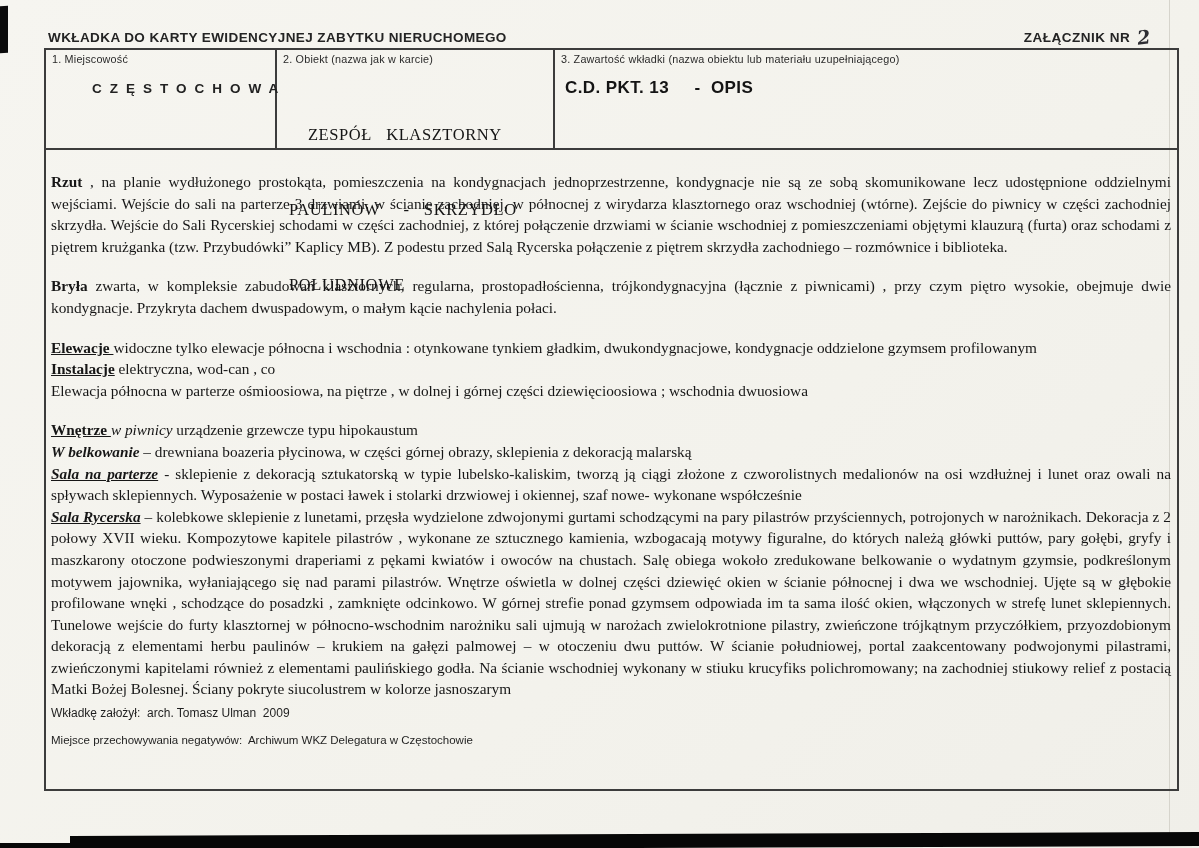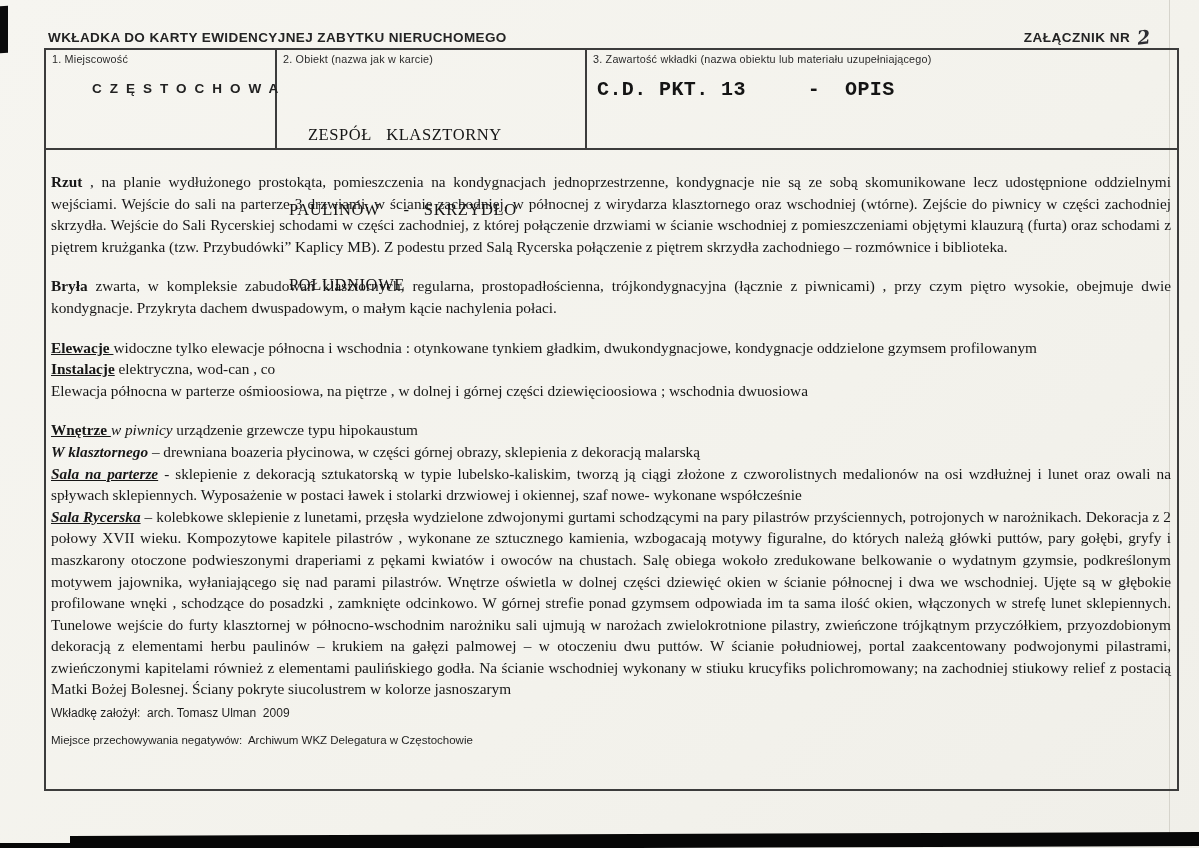--- a/index.html
+++ b/index.html
@@ -43,37 +43,37 @@
     font-family:"DejaVu Serif",serif;font-style:italic;font-weight:bold;
     font-size:19px;line-height:14px;display:inline-block;margin-left:7px;
     transform:rotate(-7deg);color:#2e2e33;
   }
   .head-table{
     display:flex;border:2px solid #3c3c3c;border-bottom:none;height:98px;
     background:transparent;
   }
   .cell{box-sizing:border-box;padding:3px 6px;}
   .c1{width:231px;border-right:2px solid #3c3c3c;}
-  .c2{width:310px;border-right:2px solid #3c3c3c;}
+  .c2{width:278px;border-right:2px solid #3c3c3c;}
   .c3{flex:1;}
   .cell-label{font-size:10.8px;color:#2a2a2a;letter-spacing:.2px;}
   .city-value{
     margin-top:16px;margin-left:40px;
     font-size:13.5px;font-weight:bold;letter-spacing:8px;color:#222;
   }
   .obiekt-value{
     margin-top:7px;padding-left:6px;
     font-family:"Liberation Serif",serif;font-weight:normal;
     font-size:16.5px;line-height:25px;letter-spacing:.6px;
     white-space:pre;color:#141414;
   }
   .zawartosc-value{
     margin-top:13px;padding-left:4px;
-    font-family:Liberation Mono, monospace;font-weight:bold;
-    font-size:20px;letter-spacing:.4px;white-space:pre;color:#141414;
+    font-family:Liberation Sans, sans-serif;font-weight:bold;
+    font-size:17px;letter-spacing:.4px;white-space:pre;color:#141414;
   }
   .body-box{
     border:2px solid #3c3c3c;box-sizing:border-box;
     min-height:643px;
     padding:21px 6px 10px 5px;
   }
   .body-text{
     font-family:"Liberation Serif",serif;
     font-size:15.3px;line-height:21.6px;color:#161616;
     text-align:justify;
@@ -125,21 +125,21 @@
     </div>
 
     <div class="body-box">
       <div class="body-text">
           <p class="para"><span class="seg b">Rzut </span><span class="seg">, na planie wydłużonego prostokąta, pomieszczenia na kondygnacjach jednoprzestrzenne, kondygnacje nie są ze sobą skomunikowane lecz udostępnione oddzielnymi wejściami. Wejście do sali na parterze 3 drzwiami, w ścianie zachodniej, w północnej z wirydarza klasztornego oraz wschodniej (wtórne). Zejście do piwnicy w części zachodniej skrzydła. Wejście do Sali Rycerskiej schodami w części zachodniej, z której połączenie drzwiami w ścianie wschodniej z pomieszczeniami objętymi klauzurą (furta) oraz schodami z piętrem krużganka (tzw. Przybudówki” Kaplicy MB). Z podestu przed Salą Rycerska połączenie z piętrem skrzydła zachodniego – rozmównice i biblioteka.</span></p>
           <p class="para gap"><span class="seg b">Bryła</span><span class="seg"> zwarta, w kompleksie zabudowań klasztornych, regularna, prostopadłościenna, trójkondygnacyjna (łącznie z piwnicami) , przy czym piętro wysokie, obejmuje dwie kondygnacje. Przykryta dachem dwuspadowym, o małym kącie nachylenia połaci.</span></p>
           <p class="para gap"><span class="seg b u">Elewacje </span><span class="seg"> widoczne tylko elewacje północna i wschodnia : otynkowane tynkiem gładkim, dwukondygnacjowe, kondygnacje oddzielone gzymsem profilowanym</span></p>
           <p class="para"><span class="seg b u">Instalacje</span><span class="seg"> elektryczna, wod-can , co</span></p>
           <p class="para"><span class="seg">Elewacja północna w parterze ośmioosiowa, na piętrze , w dolnej i górnej części dziewięcioosiowa ; wschodnia dwuosiowa</span></p>
           <p class="para gap"><span class="seg b u">Wnętrze </span><span class="seg i">w piwnicy</span><span class="seg"> urządzenie grzewcze typu hipokaustum</span></p>
-          <p class="para"><span class="seg b i">W klasztornego</span><span class="seg"> – drewniana boazeria płycinowa, w części górnej obrazy, sklepienia z dekoracją malarską</span></p>
+          <p class="para"><span class="seg b i">W belkowanie</span><span class="seg"> – drewniana boazeria płycinowa, w części górnej obrazy, sklepienia z dekoracją malarską</span></p>
           <p class="para"><span class="seg b i u">Sala na parterze</span><span class="seg"> - sklepienie z dekoracją sztukatorską w typie lubelsko-kaliskim, tworzą ją ciągi złożone z czworolistnych medalionów na osi wzdłużnej i lunet oraz owali na spływach sklepiennych. Wyposażenie w postaci ławek i stolarki drzwiowej i okiennej, szaf nowe- wykonane współcześnie</span></p>
           <p class="para"><span class="seg b i u">Sala Rycerska</span><span class="seg"> – kolebkowe sklepienie z lunetami, przęsła wydzielone zdwojonymi gurtami schodzącymi na pary pilastrów przyściennych, potrojonych w narożnikach. Dekoracja z 2 połowy XVII wieku. Kompozytowe kapitele pilastrów , wykonane ze sztucznego kamienia, wzbogacają motywy figuralne, do których należą główki puttów, pary gołębi, gryfy i maszkarony otoczone podwieszonymi draperiami z pękami kwiatów i owoców na chustach. Salę obiega wokoło zredukowane belkowanie o wydatnym gzymsie, podkreślonym motywem jajownika, wyłaniającego się nad parami pilastrów. Wnętrze oświetla w dolnej części dziewięć okien w ścianie północnej i dwa we wschodniej. Ujęte są w głębokie profilowane wnęki , schodzące do posadzki , zamknięte odcinkowo. W górnej strefie ponad gzymsem odpowiada im ta sama ilość okien, włączonych w strefę lunet sklepiennych. Tunelowe wejście do furty klasztornej w północno-wschodnim narożniku sali ujmują w narożach zwielokrotnione pilastry, zwieńczone trójkątnym przyczółkiem, przyozdobionym dekoracją z elementami herbu paulinów – krukiem na gałęzi palmowej – w otoczeniu dwu puttów. W ścianie południowej, portal zaakcentowany podwojonymi pilastrami, zwieńczonymi kapitelami również z elementami paulińskiego godła. Na ścianie wschodniej wykonany w stiuku krucyfiks polichromowany; na zachodniej stiukowy relief z postacią Matki Bożej Bolesnej. Ściany pokryte siucolustrem w kolorze jasnoszarym</span></p>
         </div>
       <div class="footer">
         <div class="f-line1"><span>Wkładkę założył:</span><span>  </span><span>arch. Tomasz Ulman  2009</span></div>
         <div class="f-line2"><span>Miejsce przechowywania negatywów:</span><span>  </span><span>Archiwum WKZ Delegatura w Częstochowie</span></div>
       </div>
     </div>
 
   </div>

